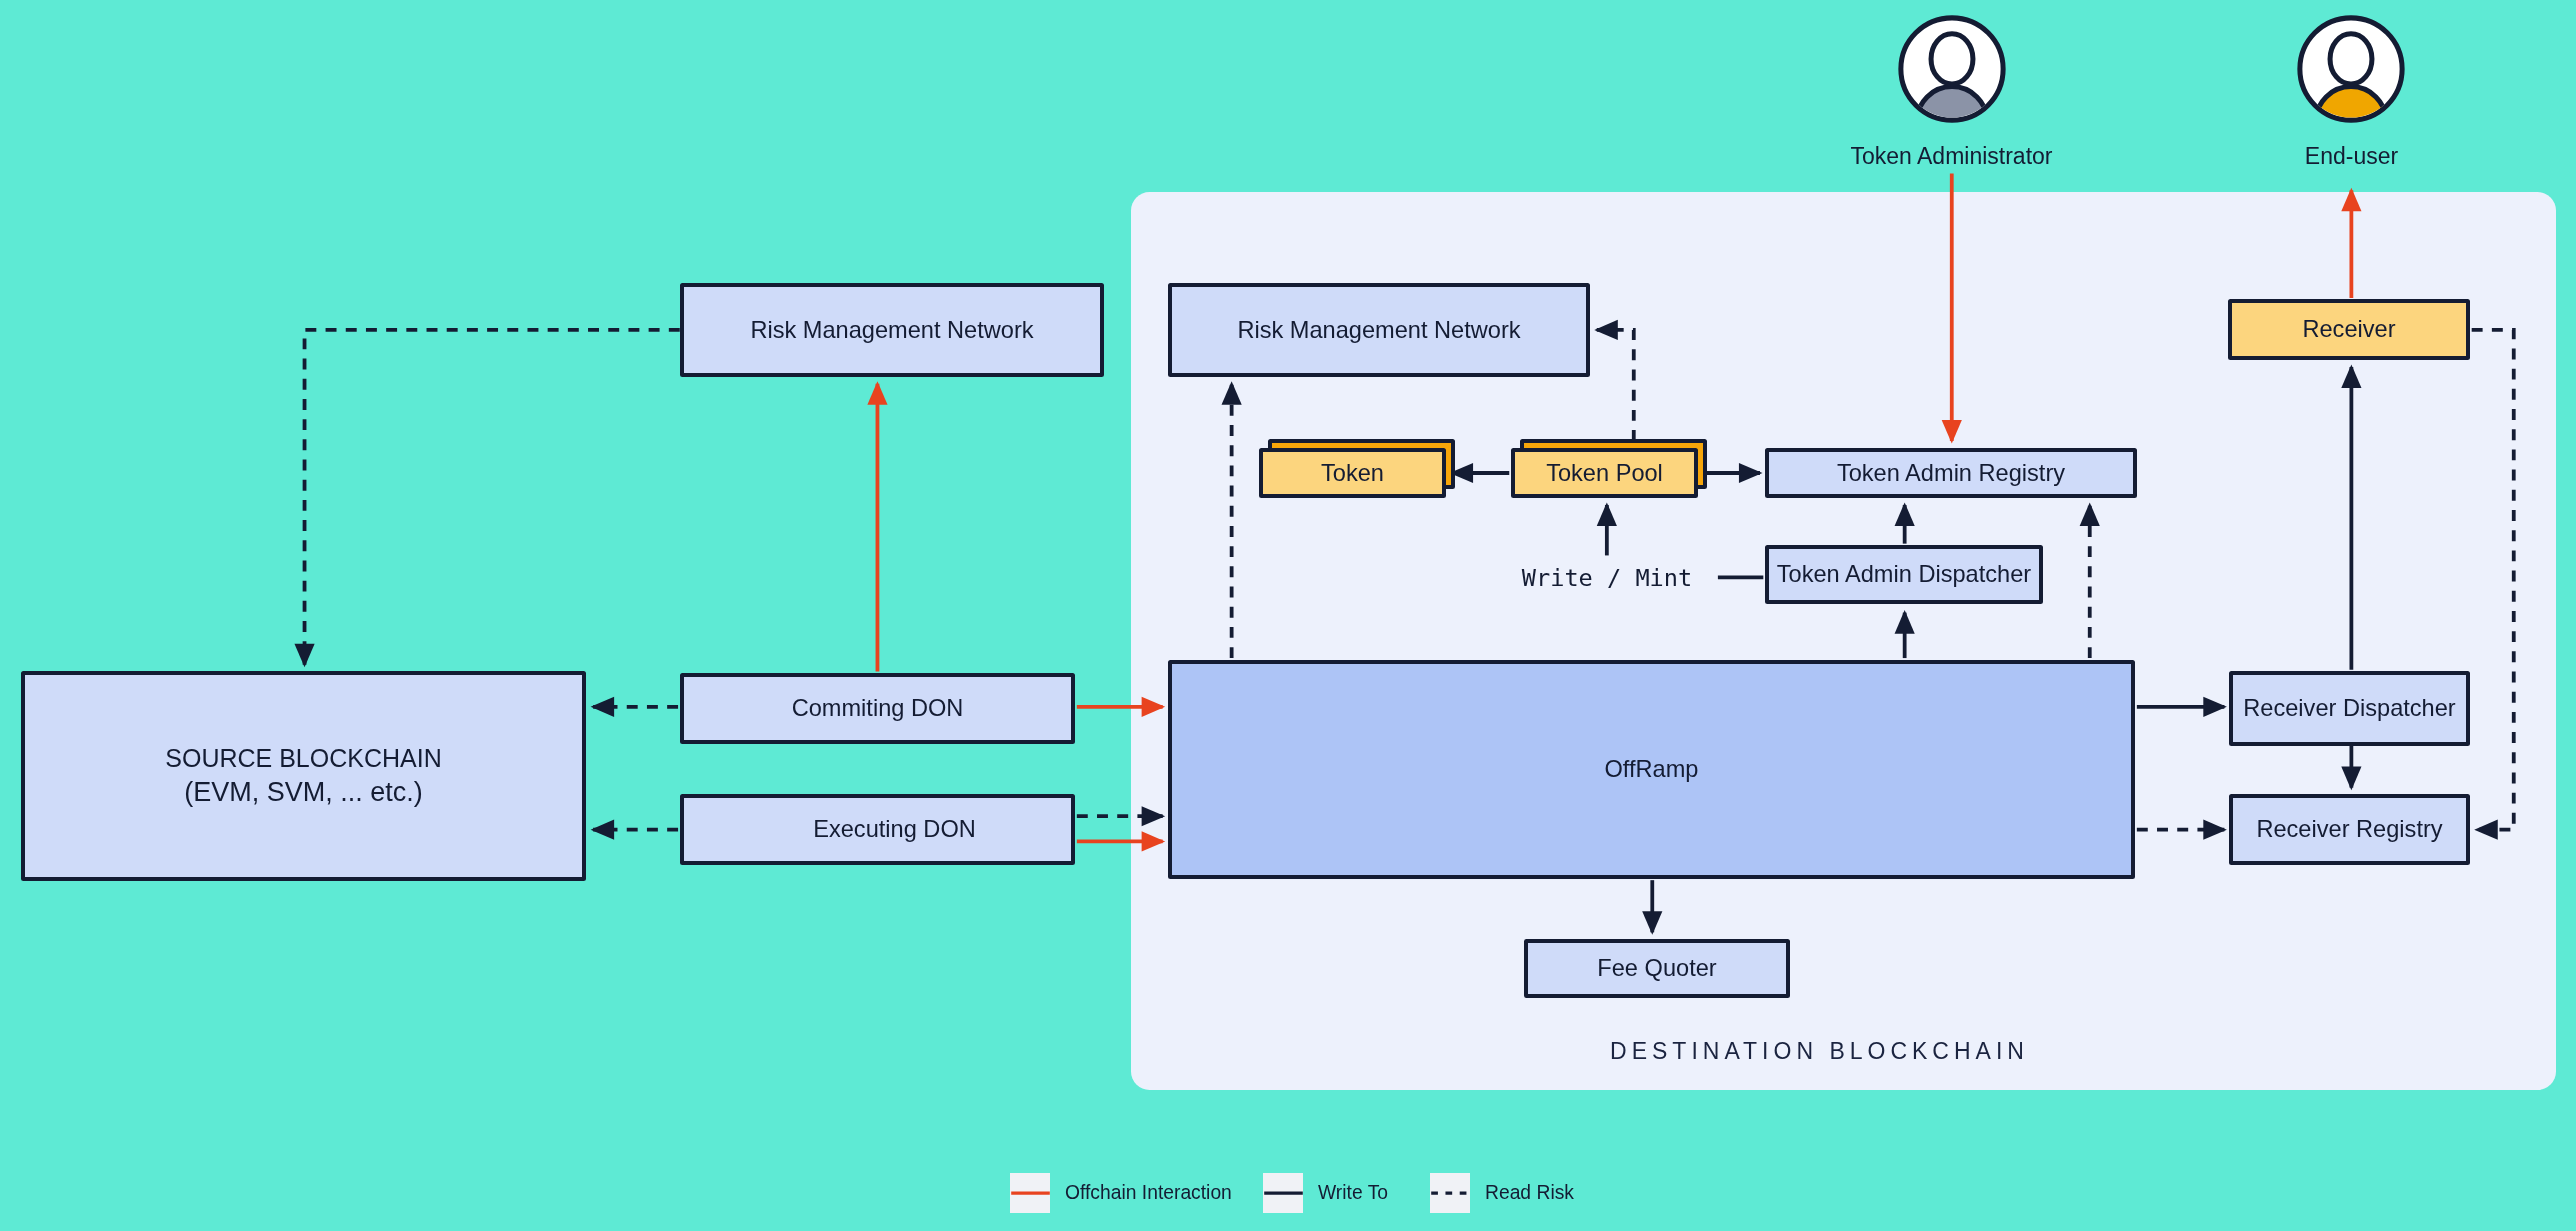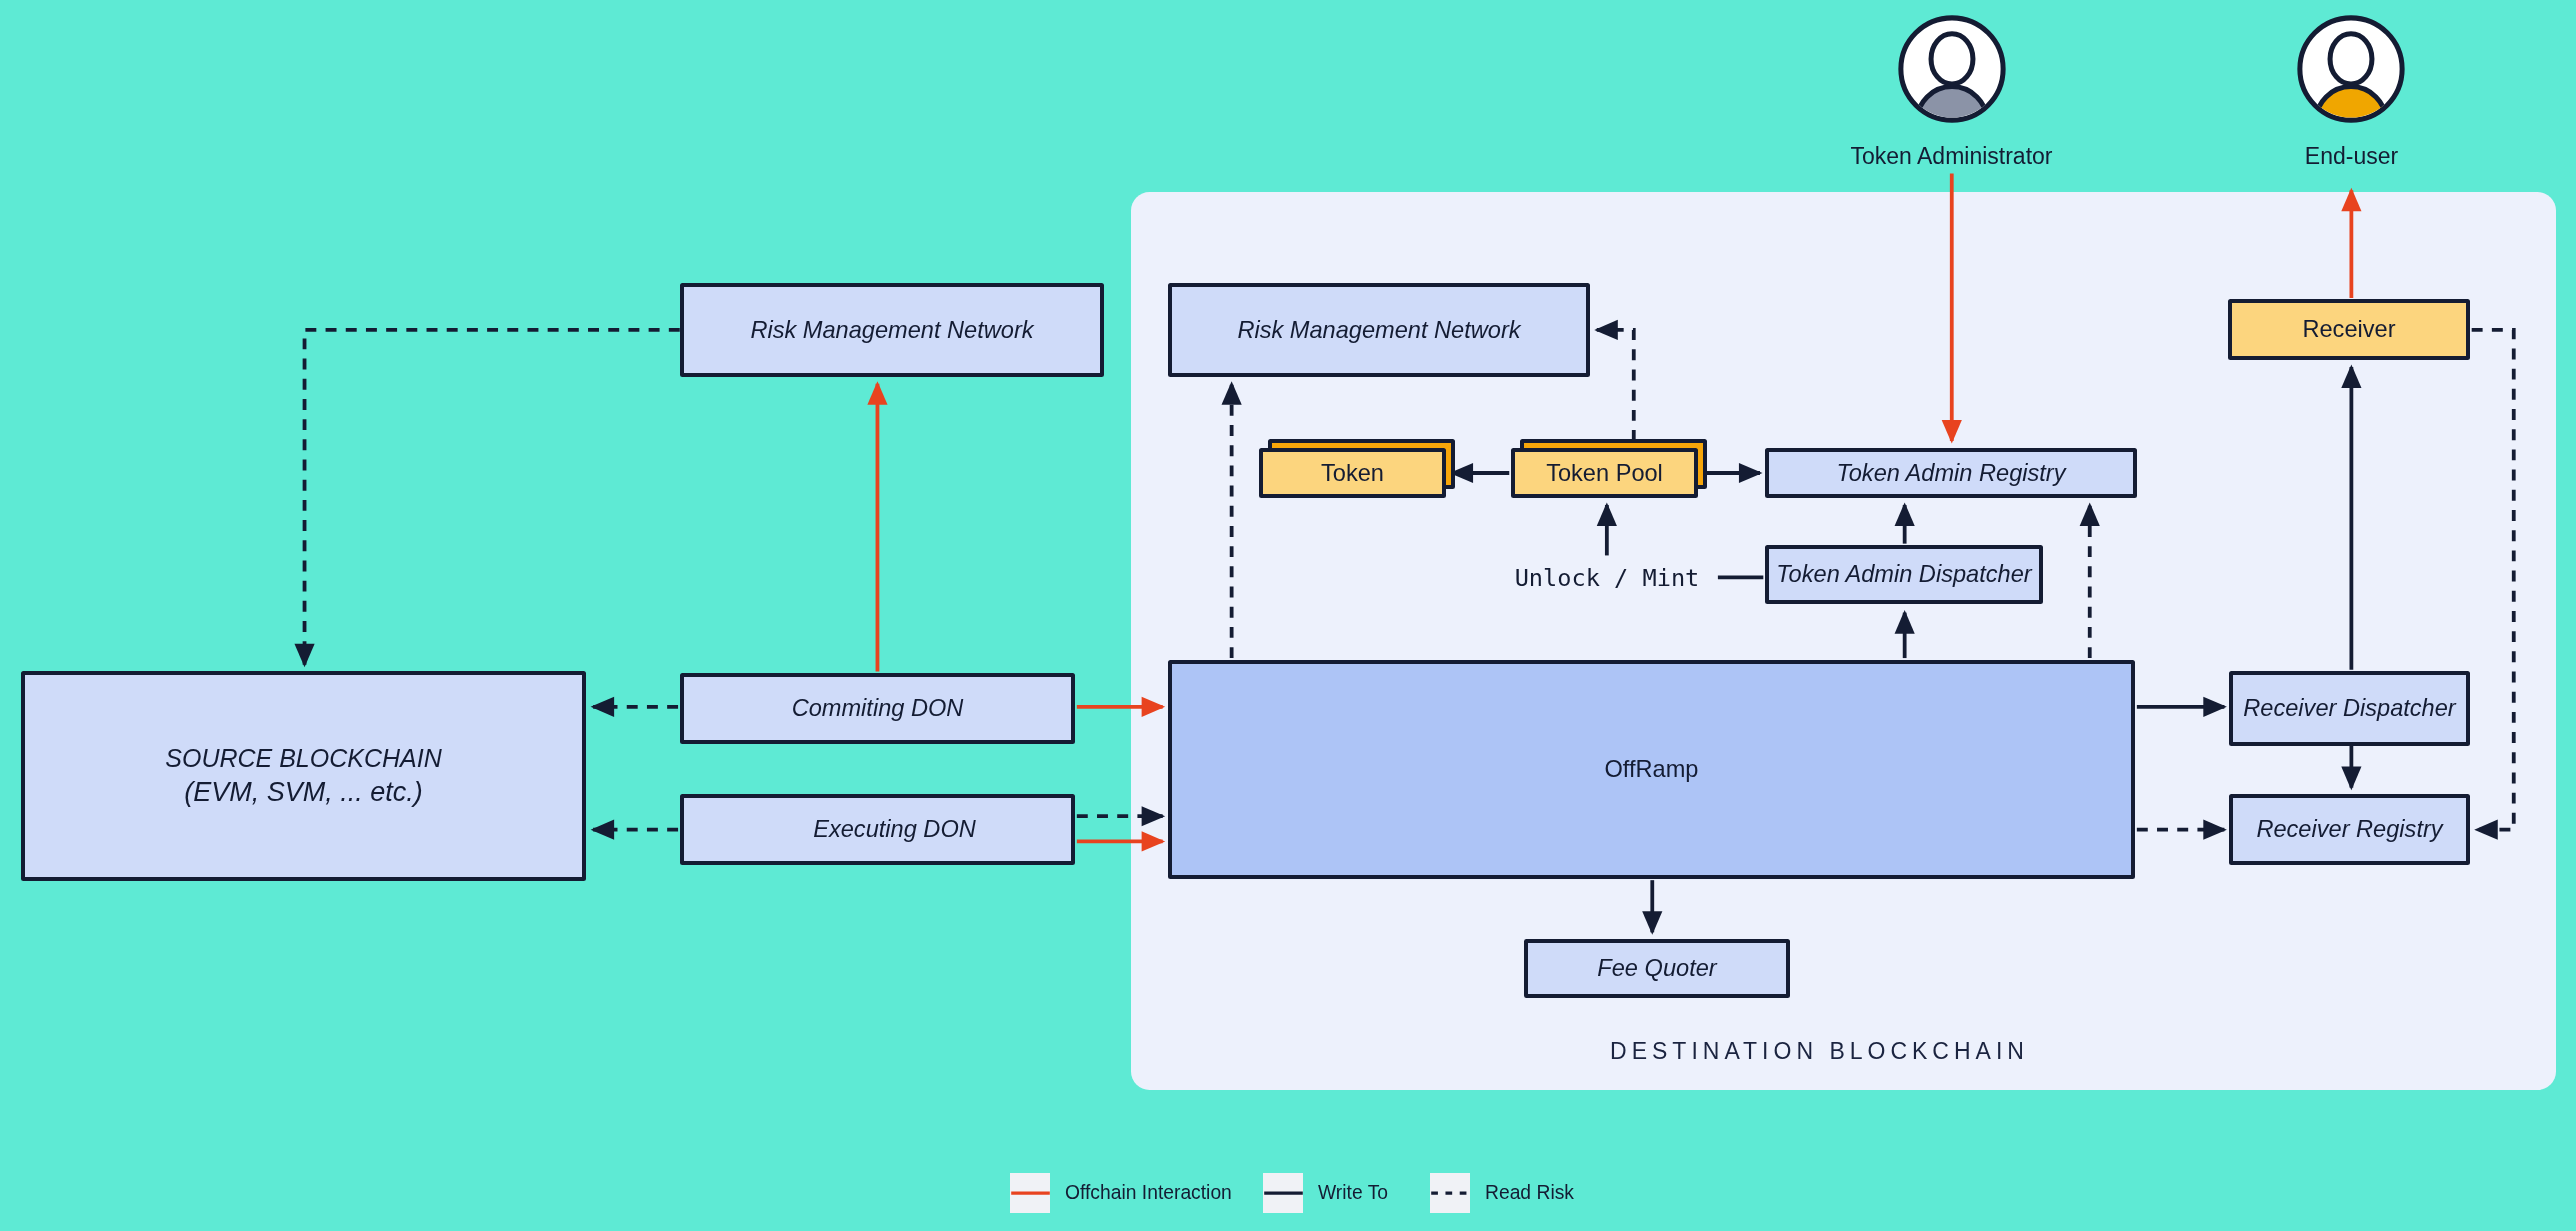--- a/index.html
+++ b/index.html
@@ -12,21 +12,21 @@
     position:absolute; left:1131px; top:192px; width:1425px; height:898px;
     background:#edf1fc; border-radius:18.5px;
   }
   .wires { position:absolute; left:0; top:0; width:2576px; height:1232px; }
   .node {
     position:absolute; box-sizing:border-box;
     display:flex; align-items:center; justify-content:center; text-align:center;
     border:4.2px solid #141c33; border-radius:2.5px;
     font-size:23.6px; font-weight:500; line-height:1.3;
   }
-  .blue   { background:#cfdbf9;font-style:italic; }
+  .blue   { background:#cfdbf9; }
   .deep   { background:#adc4f6; }
   .yellow { background:#fcd57e; }
   .stack { position:absolute; }
   .stack .back {
     position:absolute; left:9.3px; top:-9.3px; width:100%; height:100%;
     box-sizing:border-box; background:#f7a60a;
     border:4.2px solid #141c33; border-radius:2.5px;
   }
   .stack .front {
     position:absolute; left:0; top:0; width:100%; height:100%;
@@ -167,21 +167,21 @@
     <div class="back"></div>
     <div class="front">
       <span>Token Pool</span>
     </div>
   </div>
 
   <div class="node blue" style="left:1765px; top:448px; width:372px; height:50px;">
     <span>Token Admin Registry</span>
   </div>
 
-  <div class="free-label mono" style="left:1481px; top:559px; width:252px; height:37px;">Unlock / Mint</div>
+  <div class="free-label mono" style="left:1481px; top:559px; width:252px; height:37px;">Write / Mint</div>
 
   <div class="node blue" style="left:1765px; top:545px; width:278px; height:59px;">
     <span>Token Admin Dispatcher</span>
   </div>
 
   <div class="node blue" style="left:1524px; top:939px; width:266px; height:59px;">
     <span>Fee Quoter</span>
   </div>
 
   <div class="node deep" style="left:1168px; top:660px; width:967px; height:219px;">

